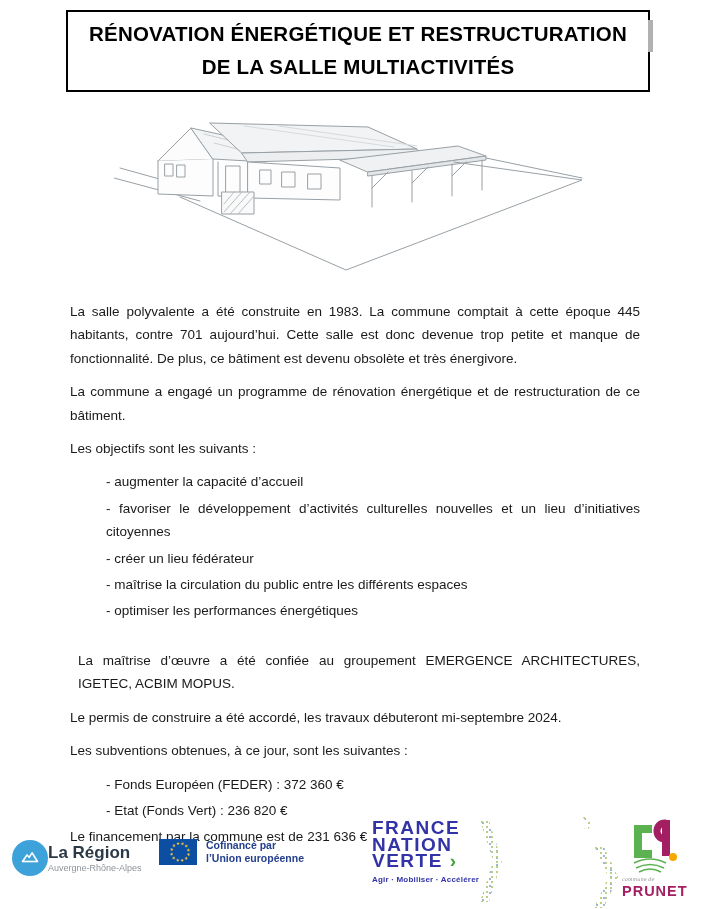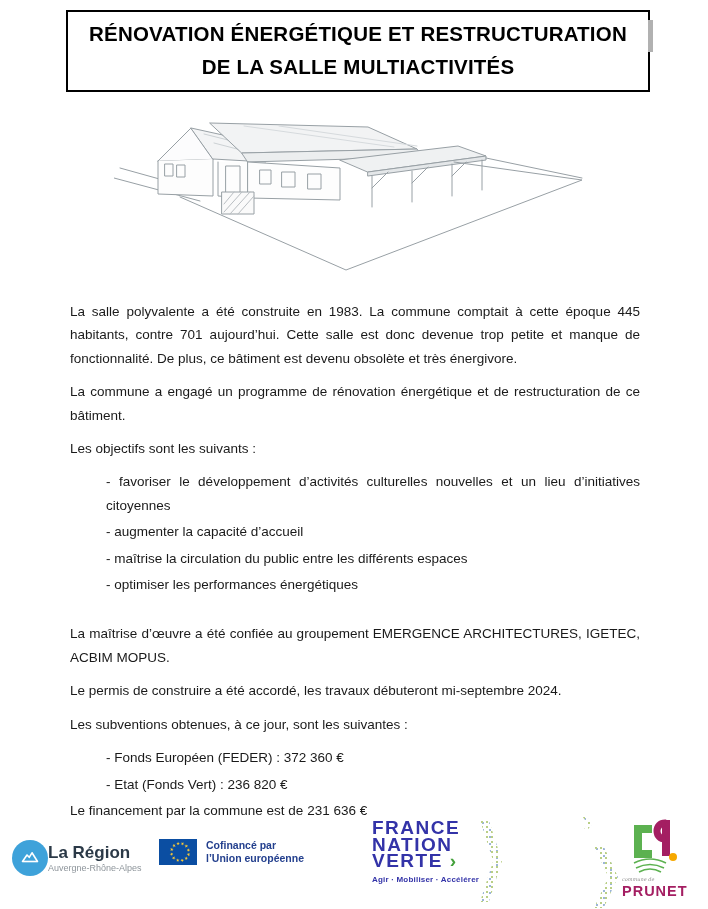--- a/index.html
+++ b/index.html
@@ -12,21 +12,21 @@
   .title-line{font-size:20.5px;font-weight:700;line-height:33px;color:#000;letter-spacing:.2px;}
   .gray-handle{position:absolute;left:648px;top:20px;width:5px;height:32px;background:#b1b1b1;}
 
   
   .sketch-wrap{height:188px;margin-top:12px;display:flex;justify-content:center;align-items:flex-start;}
 
   
   .content{padding:8px 68px 0 70px;}
   .body-par{margin:0 0 10px;font-size:13.5px;line-height:23.4px;text-align:justify;}
   .bullet{margin:0 0 3px 36px;font-size:13.5px;line-height:23.4px;text-align:justify;}
-  .space-before{margin-top:26px;}
+  .space-before{margin-top:26px;margin-left:8px;}
 
   
   .logos{position:absolute;left:0;right:0;top:808px;height:100px;}
   .logo-block{position:absolute;}
 
   
   .region{left:12px;top:32px;display:flex;align-items:center;}
   .region-circle{width:36px;height:36px;border-radius:50%;background:#3ea2da;display:flex;
                  align-items:center;justify-content:center;flex:0 0 auto;}
   .region-text{margin-left:0;}
@@ -130,22 +130,23 @@
         <rect x="108" y="88" width="32" height="22" fill="#fafafa"></rect>
         <path d="M110,108 L128,88 M116,110 L136,88 M124,110 L140,92 M110,100 L120,88" stroke="#b9bec2"></path>
       </g>
     </svg>
   </div>
 
   <div class="content">
     <p class="body-par">La salle polyvalente a été construite en 1983. La commune comptait à cette époque 445 habitants, contre 701 aujourd’hui. Cette salle est donc devenue trop petite et manque de fonctionnalité. De plus, ce bâtiment est devenu obsolète et très énergivore.</p>
     <p class="body-par">La commune a engagé un programme de rénovation énergétique et de restructuration de ce bâtiment.</p>
     <p class="body-par">Les objectifs sont les suivants :</p>
+    <p class="bullet">- augmenter la capacité d’accueil</p>
     <p class="bullet">- favoriser le développement d’activités culturelles nouvelles et un lieu d’initiatives citoyennes</p>
-    <p class="bullet">- augmenter la capacité d’accueil</p>
+    <p class="bullet">- créer un lieu fédérateur</p>
     <p class="bullet">- maîtrise la circulation du public entre les différents espaces</p>
     <p class="bullet">- optimiser les performances énergétiques</p>
     <p class="body-par space-before">La maîtrise d’œuvre a été confiée au groupement EMERGENCE ARCHITECTURES, IGETEC, ACBIM MOPUS.</p>
     <p class="body-par">Le permis de construire a été accordé, les travaux débuteront mi-septembre 2024.</p>
     <p class="body-par">Les subventions obtenues, à ce jour, sont les suivantes :</p>
     <p class="bullet">- Fonds Européen (FEDER) : 372 360 €</p>
     <p class="bullet">- Etat (Fonds Vert) : 236 820 €</p>
     <p class="body-par">Le financement par la commune est de 231 636 €</p>
   </div>
 

